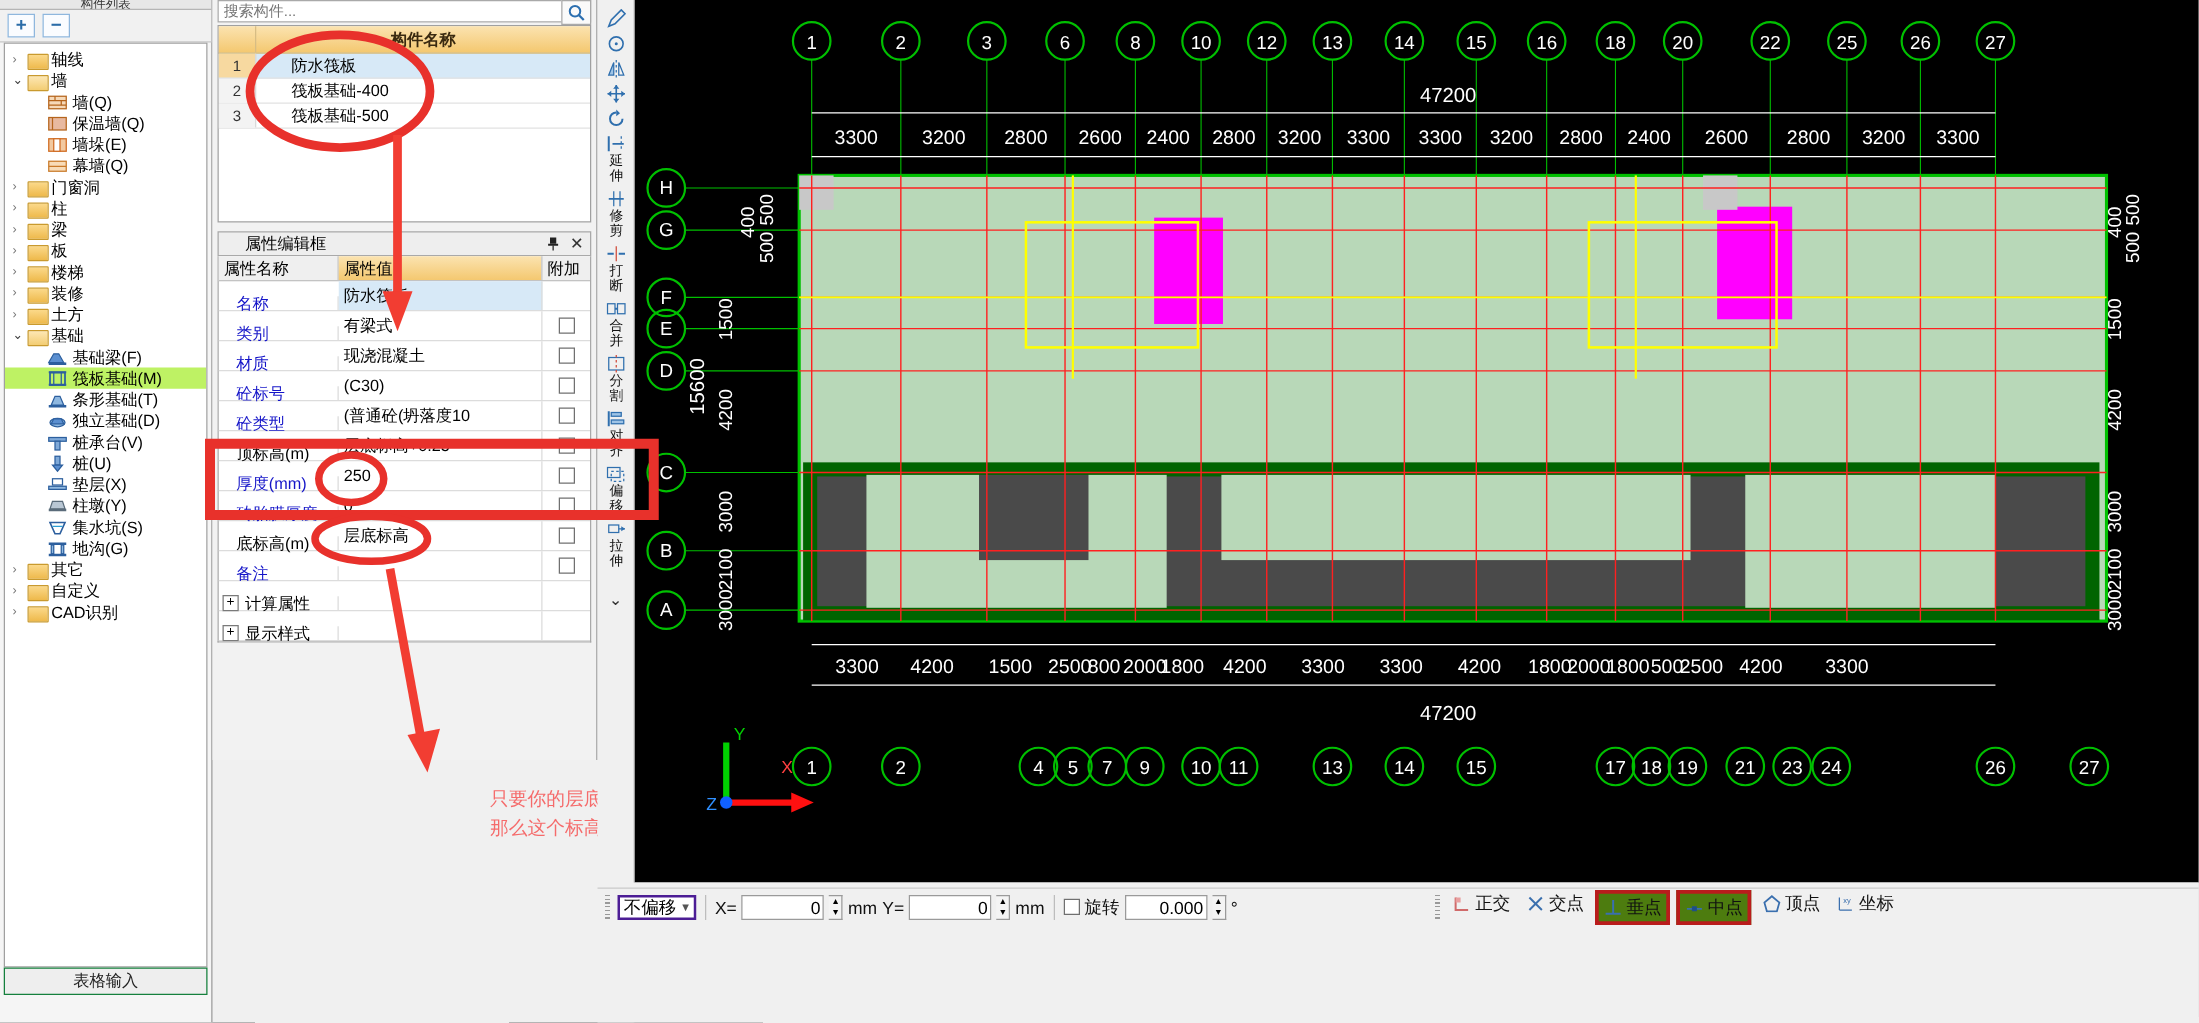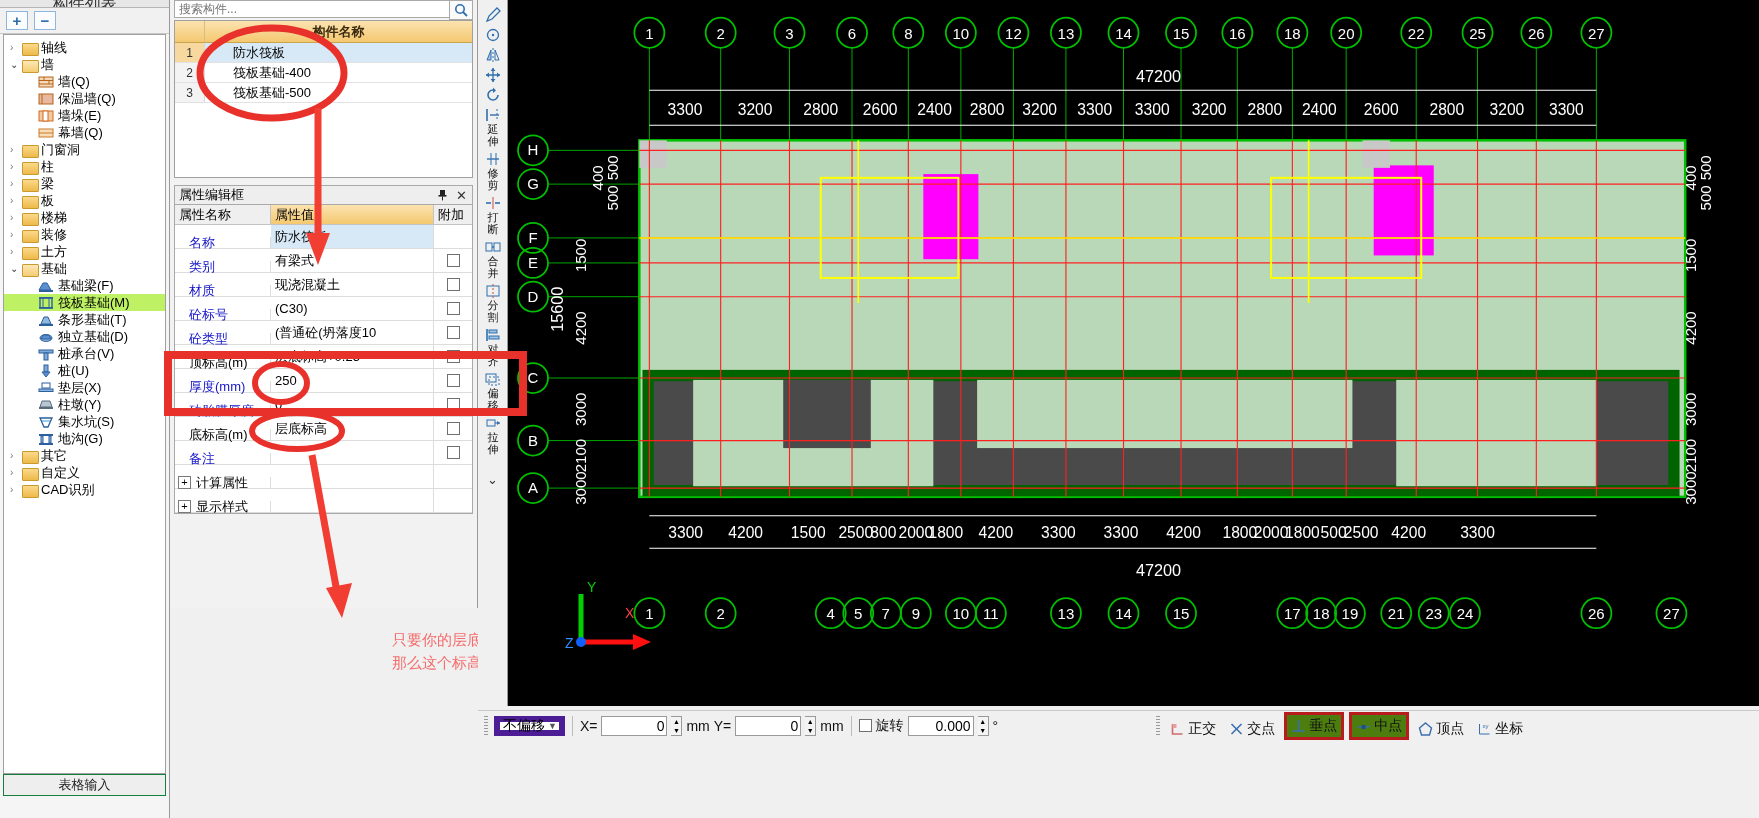--- a/index.html
+++ b/index.html
@@ -4,21 +4,21 @@
 <style>
   * { box-sizing: border-box; margin:0; padding:0; }
   html,body { width:1759px; height:818px; overflow:hidden;
     font-family:"Liberation Sans","DejaVu Sans",sans-serif; font-size:13px; background:#f0f0f0; }
   #app { position:relative; width:1759px; height:818px; }
 
   
   #left-panel { position:absolute; left:0; top:0; width:170px; height:818px;
     background:#f5f5f5; border-right:1px solid #9a9a9a; }
   #left-title { height:8px; background:#e7e7e7; border-bottom:1px solid #b5b5b5;
-    overflow:hidden; text-align:center; color:#333; font-size:16px; line-height:8px;}
+    overflow:hidden; text-align:center; color:#333; font-size:10px; line-height:8px;}
   #left-toolbar { height:26px; background:#f1f1f1; border-bottom:1px solid #c8c8c8;
     display:flex; align-items:center; padding-left:6px; gap:6px; }
   .tb-btn { width:22px; height:19px; border:1px solid #8fb7dd; background:#fafcff;
     display:flex; align-items:center; justify-content:center; color:#2b6ca8;
     font-size:15px; font-weight:bold; line-height:1; }
   #tree { position:absolute; top:34px; left:3px; right:3px; bottom:44px;
     background:#fff; border:1px solid #a0a0a0; overflow:hidden; padding-top:4px; }
   .tnode { display:flex; align-items:center; height:17px; padding-left:4px;
     white-space:nowrap; font-size:13px; color:#000; }
   .tnode.lvl1 { padding-left:6px; }
@@ -61,21 +61,21 @@
   .cg-row .c0 { width:30px; border-right:1px solid #d9d9d9; background:#f3f3f3;
     display:flex; align-items:center; justify-content:center; font-size:12px; color:#333; }
   .cg-row .c1 { flex:1; display:flex; align-items:center; padding-left:28px;
     font-size:13px; color:#000; }
   .cg-row.sel { background:#d7e9f7; }
   .cg-row.sel .c0 { background:#f7d9a0; }
 
   
   #prop-panel { position:absolute; left:4px; top:185px; right:4px; height:325px; }
   #prop-title { height:20px; background:#eeeeee; border:1px solid #a9a9a9;
-    display:flex; align-items:center; padding-left:4px; font-size:13px; color:#000;
+    display:flex; align-items:center; padding-left:21px; font-size:13px; color:#000;
     justify-content:space-between; }
   #prop-title .pt-actions { display:flex; gap:8px; padding-right:5px; align-items:center;
     color:#333; font-size:12px; }
   #prop-grid { border:1px solid #a9a9a9; border-top:none; background:#fff; }
   .pg-head { display:flex; height:20px; background:#efefef; border-bottom:1px solid #c3c3c3; }
   .pg-head .h-name { width:96px; border-right:1px solid #c3c3c3; padding-left:4px;
     display:flex; align-items:center; font-size:13px; color:#000; }
   .pg-head .h-val { flex:1; background:linear-gradient(#fbe3b0,#f4c870);
     border-right:1px solid #c3c3c3; padding-left:4px; display:flex;
     align-items:center; font-size:13px; color:#000; }
@@ -113,21 +113,21 @@
 
   
   #canvas { position:absolute; left:508px; top:0; width:1251px; height:706px;
     background:#000; overflow:hidden; }
   #status { position:absolute; left:478px; top:706px; width:1281px; height:112px;
     background:#f0f0f0; }
   #statusbar { position:absolute; left:0; top:4px; width:1281px; height:30px;
     display:flex; align-items:center; gap:4px; padding-left:6px;
     border-top:1px solid #c9c9c9; }
   .sb-txt { font-size:14px; color:#111; }
-  .sb-combo { height:20px; min-width:58px; border:6px solid #4c1d95; background:#fff;
+  .sb-combo { height:20px; min-width:58px; border:2px solid #4c1d95; background:#fff;
     display:flex; align-items:center; padding:0 2px 0 3px; font-size:14px; gap:3px; }
   .sb-num { height:20px; width:66px; border:1px solid #9a9a9a; background:#fff;
     display:flex; align-items:center; justify-content:flex-end; padding-right:2px;
     font-size:14px; }
   .spin { width:11px; height:20px; display:flex; flex-direction:column;
     border:1px solid #9a9a9a; border-left:none; background:#f4f4f4;
     font-size:7px; align-items:center; justify-content:space-around; }
   .sb-chip { display:flex; align-items:center; gap:3px; font-size:14px;
     color:#111; padding:2px 4px; }
   .sb-chip.on { background:#4d7c0f; border:3px solid #b91c1c; }
@@ -913,21 +913,21 @@
     <span class="chk"></span>
     <span class="sb-txt">旋转</span>
     <div class="sb-num">0.000</div>
     <div class="spin">
           <span>▲</span>
           <span>▼</span>
         </div>
     <span class="sb-txt">°</span>
     <div style="width:150px"></div>
     <div class="dotgrip"></div>
-    <div id="snaps" style="display:flex;align-items:flex-end;gap:5px;">
+    <div id="snaps" style="display:flex;align-items:flex-start;gap:5px;">
           <div class="sb-chip">
             <span>
               <svg width="15" height="14" viewBox="0 0 14 14">
                 <path d="M2 2 L2 12 L12 12" fill="none" stroke="#d06a6a" stroke-width="1.6"></path>
                 <rect x="2" y="2" width="4" height="4" fill="#e8a0a0"></rect>
               </svg>
             </span>
             <span>正交</span>
           </div>
           <div class="sb-chip">

